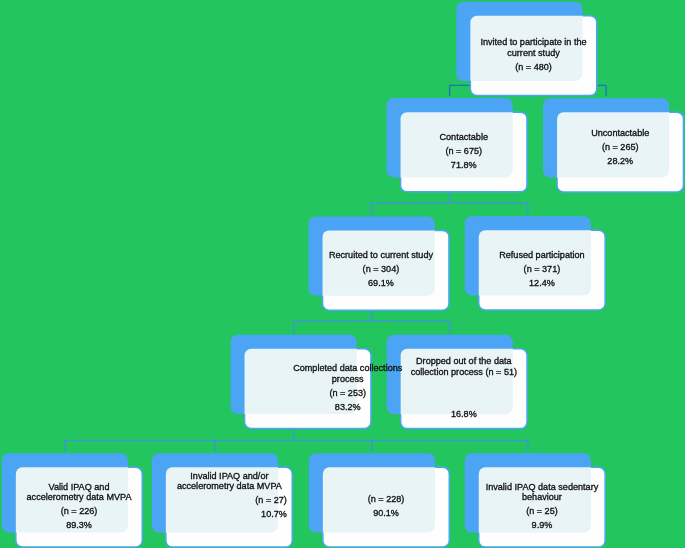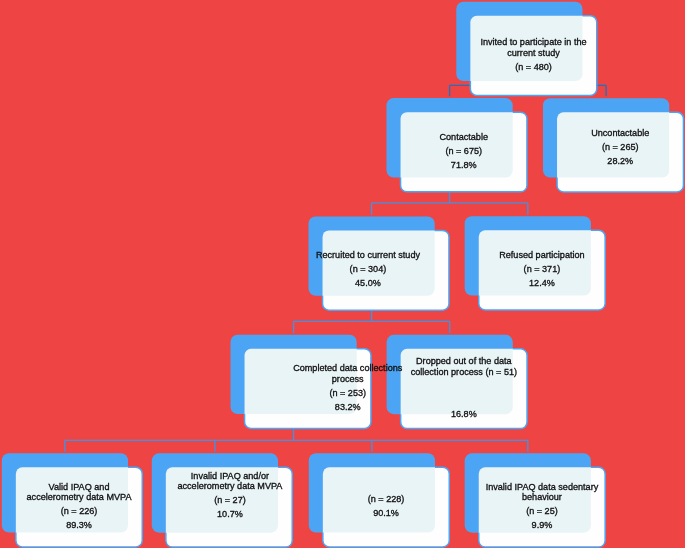--- a/index.html
+++ b/index.html
@@ -10,21 +10,21 @@
   .label{position:absolute;display:flex;flex-direction:column;align-items:center;
          justify-content:center;text-align:center;color:#111111;
          font-size:9.1px;line-height:10.7px;padding-bottom:1.6px;box-sizing:border-box;}
   .label .p{margin:0;max-width:115px;will-change:opacity;opacity:0.999;
             -webkit-text-stroke:0.32px #111111;}
   .label .p + .p{margin-top:3.4px;}
 </style>
 </head>
 <body style="background: rgb(255, 255, 255);">
 
-<div id="stage" style="background: #ef4444; text-decoration: underline;">
+<div id="stage" style="background: #22c55e; text-decoration: underline;">
 
   <svg id="shapes" width="685" height="548" viewBox="0 0 685 548" xmlns="http://www.w3.org/2000/svg">
 
     <defs>
       <clipPath id="cp0">
           <rect x="470.35" y="15.75" width="126.40" height="79.70" rx="6.45" ry="6.45"></rect>
         </clipPath>
       <clipPath id="cp1">
           <rect x="400.55" y="112.15" width="126.40" height="79.70" rx="6.45" ry="6.45"></rect>
         </clipPath>
@@ -130,45 +130,45 @@
   <div class="label" style="left: 399.8px; top: 111.4px; width: 127.9px; height: 81.2px; color: rgb(17, 17, 17);">
     <div class="p" style="-webkit-text-stroke: 0.32px rgb(17, 17, 17);">Contactable</div>
     <div class="p" style="-webkit-text-stroke: 0.32px rgb(17, 17, 17);">(n = 675)</div>
     <div class="p" style="-webkit-text-stroke: 0.32px rgb(17, 17, 17);">71.8%</div>
   </div>
   <div class="label" style="left: 556.3px; top: 111.5px; width: 127.9px; height: 73px; color: rgb(17, 17, 17);">
     <div class="p" style="-webkit-text-stroke: 0.32px rgb(17, 17, 17);">Uncontactable</div>
     <div class="p" style="-webkit-text-stroke: 0.32px rgb(17, 17, 17);">(n = 265)</div>
     <div class="p" style="-webkit-text-stroke: 0.32px rgb(17, 17, 17);">28.2%</div>
   </div>
-  <div class="label" style="left: 304px; top: 229.7px; width: 127.9px; height: 81.2px; color: rgb(17, 17, 17);">
+  <div class="label" style="left: 317px; top: 229.7px; width: 127.9px; height: 81.2px; color: rgb(17, 17, 17);">
     <div class="p" style="-webkit-text-stroke: 0.32px rgb(17, 17, 17);">Recruited to current study</div>
     <div class="p" style="-webkit-text-stroke: 0.32px rgb(17, 17, 17);">(n = 304)</div>
-    <div class="p" style="-webkit-text-stroke: 0.32px rgb(17, 17, 17);">45.0%</div>
+    <div class="p" style="-webkit-text-stroke: 0.32px rgb(17, 17, 17);">69.1%</div>
   </div>
   <div class="label" style="left: 478px; top: 229.5px; width: 127.9px; height: 81.2px; color: rgb(17, 17, 17);">
     <div class="p" style="-webkit-text-stroke: 0.32px rgb(17, 17, 17);">Refused participation</div>
     <div class="p" style="-webkit-text-stroke: 0.32px rgb(17, 17, 17);">(n = 371)</div>
     <div class="p" style="-webkit-text-stroke: 0.32px rgb(17, 17, 17);">12.4%</div>
   </div>
   <div class="label" style="left: 243.8px; top: 348px; width: 127.9px; height: 81.2px; color: rgb(17, 17, 17); margin-left: 40px;">
     <div class="p" style="-webkit-text-stroke: 0.32px rgb(17, 17, 17);">Completed data collections process</div>
     <div class="p" style="-webkit-text-stroke: 0.32px rgb(17, 17, 17);">(n = 253)</div>
     <div class="p" style="-webkit-text-stroke: 0.32px rgb(17, 17, 17);">83.2%</div>
   </div>
   <div class="label" style="left: 399.9px; top: 348.1px; width: 127.9px; height: 81.2px; color: rgb(17, 17, 17); gap: 28px;">
     <div class="p" style="-webkit-text-stroke: 0.32px rgb(17, 17, 17);">Dropped out of the data collection process (n = 51)</div>
     <div class="p" style="-webkit-text-stroke: 0.32px rgb(17, 17, 17);">16.8%</div>
   </div>
   <div class="label" style="left: 15.1px; top: 466.5px; width: 127.9px; height: 81.2px; color: rgb(17, 17, 17);">
     <div class="p" style="-webkit-text-stroke: 0.32px rgb(17, 17, 17);">Valid IPAQ and accelerometry data MVPA</div>
     <div class="p" style="-webkit-text-stroke: 0.32px rgb(17, 17, 17);">(n = 226)</div>
     <div class="p" style="-webkit-text-stroke: 0.32px rgb(17, 17, 17);">89.3%</div>
   </div>
-  <div class="label" style="left: 166px; top: 466.6px; width: 127.9px; height: 59px; color: rgb(17, 17, 17);">
+  <div class="label" style="left: 159px; top: 466.6px; width: 127.9px; height: 59px; color: rgb(17, 17, 17); align-items: flex-end;">
     <div class="p" style="-webkit-text-stroke: 0.32px rgb(17, 17, 17);">Invalid IPAQ and/or accelerometry data MVPA</div>
     <div class="p" style="-webkit-text-stroke: 0.32px rgb(17, 17, 17);">(n = 27)</div>
     <div class="p" style="-webkit-text-stroke: 0.32px rgb(17, 17, 17);">10.7%</div>
   </div>
   <div class="label" style="left: 322.1px; top: 466.5px; width: 127.9px; height: 81.2px; color: rgb(17, 17, 17);">
     <div class="p" style="-webkit-text-stroke: 0.32px rgb(17, 17, 17);">(n = 228)</div>
     <div class="p" style="-webkit-text-stroke: 0.32px rgb(17, 17, 17);">90.1%</div>
   </div>
   <div class="label" style="left: 478px; top: 466.6px; width: 127.9px; height: 81.2px; color: rgb(17, 17, 17);">
     <div class="p" style="-webkit-text-stroke: 0.32px rgb(17, 17, 17);">Invalid IPAQ data sedentary behaviour</div>

